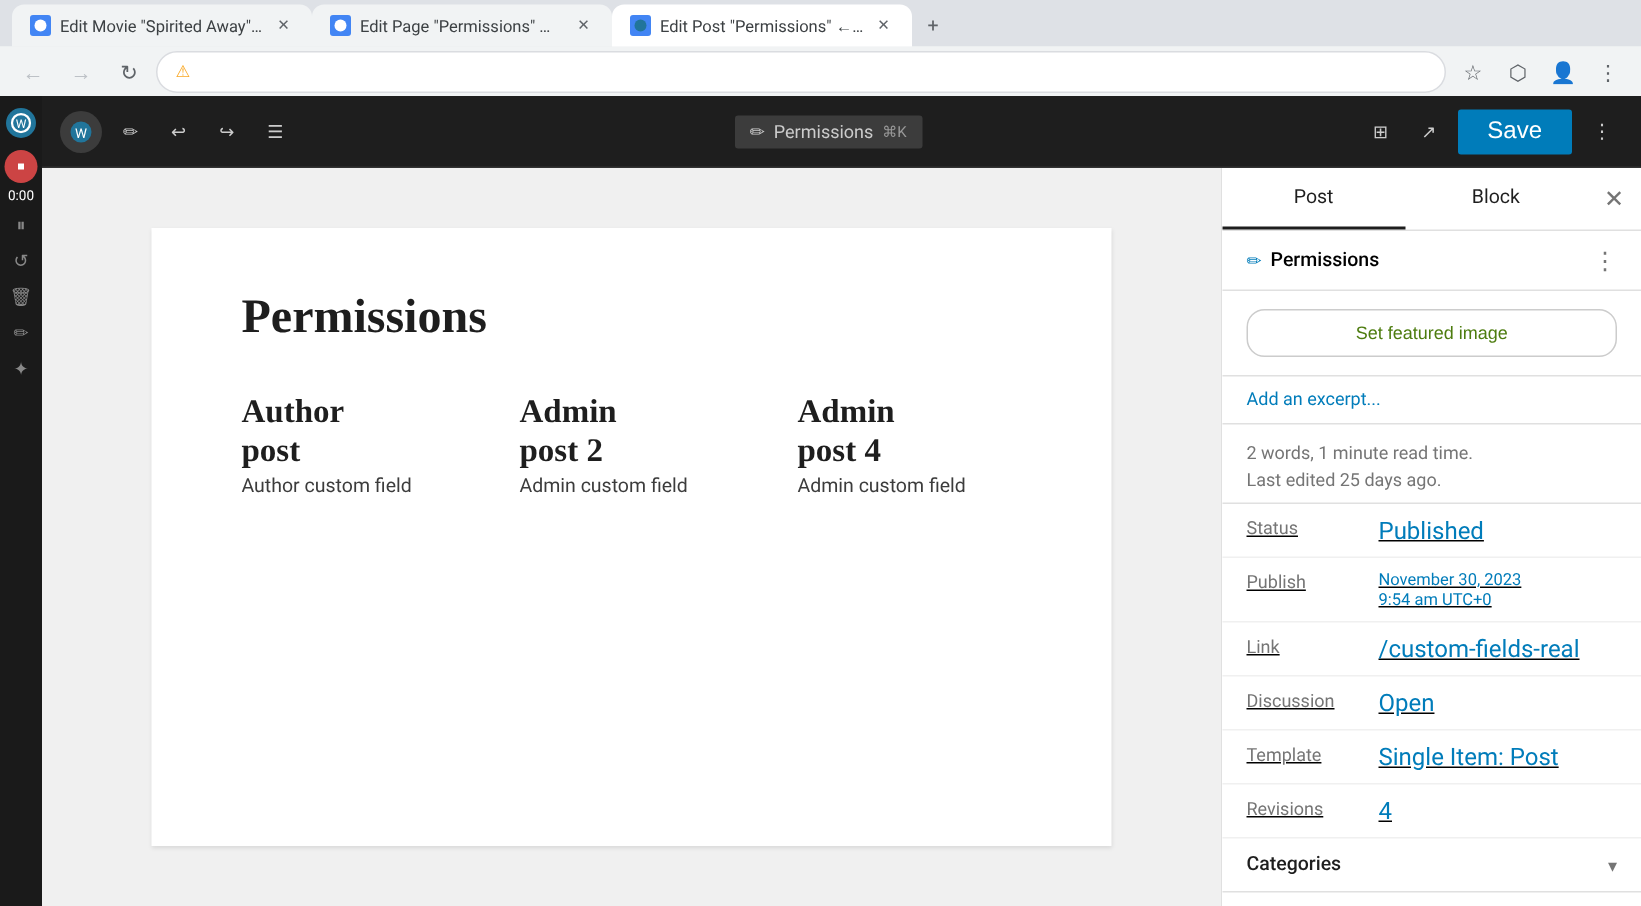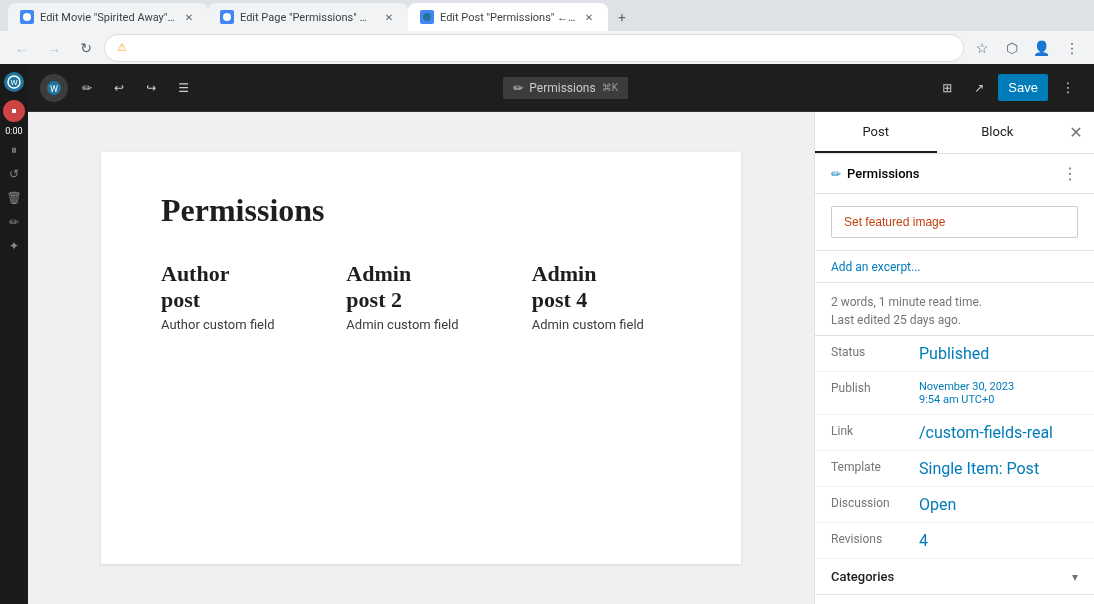--- a/index.html
+++ b/index.html
@@ -35,21 +35,21 @@
 
     
     .wp-editor { flex: 1; display: flex; flex-direction: column; background: #f0f0f0; }
     .wp-editor-topbar { height: 48px; background: #1e1e1e; display: flex; align-items: center; padding: 0 12px; gap: 8px; border-bottom: 1px solid #333; }
     .wp-topbar-left { display: flex; align-items: center; gap: 6px; }
     .wp-logo-small { width: 28px; height: 28px; background: #3c3c3c; border-radius: 50%; display: flex; align-items: center; justify-content: center; cursor: pointer; }
     .wp-topbar-btn { height: 28px; padding: 0 8px; background: transparent; border: none; border-radius: 2px; color: #ccc; font-size: 12px; cursor: pointer; display: flex; align-items: center; gap: 4px; }
     .wp-topbar-center { flex: 1; display: flex; justify-content: center; align-items: center; }
     .wp-page-tab { display: flex; align-items: center; gap: 6px; background: #3c3c3c; border-radius: 2px; padding: 4px 10px; font-size: 12px; color: #ccc; cursor: pointer; }
     .wp-topbar-right { display: flex; align-items: center; gap: 6px; }
-    .save-btn { background: #007cba; color: #fff; border: none; border-radius: 2px; padding: 6px 10px; font-size: 13px; cursor: pointer; font-weight: 500; }
+    .save-btn { background: #007cba; color: #fff; border: none; border-radius: 2px; padding: 6px 20px; font-size: 16px; cursor: pointer; font-weight: 500; }
     .settings-btn { width: 28px; height: 28px; background: transparent; border: none; color: #ccc; cursor: pointer; display: flex; align-items: center; justify-content: center; border-radius: 2px; }
 
     
     .editor-content-area { flex: 1; display: flex; overflow: hidden; }
     .editor-canvas { flex: 1; overflow-y: auto; background: #f0f0f0; display: flex; justify-content: center; padding: 40px 20px; }
     .editor-page { background: #fff; width: 640px; min-height: 400px; padding: 40px 60px; box-shadow: 0 1px 3px rgba(0,0,0,0.1); }
 
     .page-title { font-size: 32px; font-weight: 700; color: #1e1e1e; margin-bottom: 32px; font-family: Georgia, serif; }
 
     .content-columns { display: flex; gap: 36px; }
@@ -58,27 +58,27 @@
     .col-text { font-size: 13px; color: #3c3c3c; }
 
     
     .editor-sidebar { width: 280px; background: #fff; border-left: 1px solid #e0e0e0; display: flex; flex-direction: column; overflow-y: auto; }
     .sidebar-tabs { display: flex; border-bottom: 1px solid #e0e0e0; }
     .sidebar-tab { flex: 1; padding: 12px 0; text-align: center; font-size: 13px; color: #1e1e1e; cursor: pointer; border-bottom: 2px solid transparent; }
     .sidebar-tab.active { border-bottom-color: #1e1e1e; }
     .sidebar-close-btn { width: 36px; display: flex; align-items: center; justify-content: center; cursor: pointer; color: #757575; font-size: 16px; }
 
     .sidebar-section { padding: 12px 16px; border-bottom: 1px solid #e0e0e0; }
-    .sidebar-section-btn { width: 100%; padding: 8px 12px; background: #fff; border: 1px solid #ccc; border-radius: 2px; font-size: 12px; color: #c2410c; cursor: pointer; text-align: left; }
+    .sidebar-section-btn { width: 100%; padding: 8px 12px; background: #fff; border: 1px solid #ccc; border-radius: 12px; font-size: 12px; color: #4d7c0f; cursor: pointer; text-align: center; }
 
     .sidebar-link { color: #007cba; font-size: 12px; cursor: pointer; text-decoration: none; }
 
     .sidebar-meta { font-size: 12px; color: #757575; margin-top: 4px; }
 
-    .sidebar-row { display: flex; padding: 8px 16px; align-items: flex-start; gap: 8px; border-bottom: 1px solid #f0f0f0; }
+    .sidebar-row { display: flex; padding: 8px 16px; align-items: flex-start; gap: 8px; border-bottom: 1px solid #f0f0f0; text-decoration: underline; }
     .sidebar-row-label { width: 80px; font-size: 12px; color: #757575; flex-shrink: 0; padding-top: 1px; }
     .sidebar-row-value { flex: 1; font-size: 16px; color: #1e1e1e; }
     .status-published { color: #007cba; }
 
     .sidebar-collapsible { display: flex; padding: 10px 16px; align-items: center; justify-content: space-between; cursor: pointer; border-bottom: 1px solid #e0e0e0; }
     .sidebar-collapsible-label { font-size: 13px; font-weight: 500; color: #1e1e1e; }
     .sidebar-collapsible-icon { color: #757575; font-size: 12px; }
 
     .permissions-header { display: flex; align-items: center; justify-content: space-between; padding: 10px 16px; border-bottom: 1px solid #e0e0e0; }
     .permissions-label { display: flex; align-items: center; gap: 6px; font-size: 13px; font-weight: 500; }
@@ -261,27 +261,27 @@
           <span class="sidebar-row-label">Publish</span>
           <span class="sidebar-row-value" style="color:#007cba; font-size:11px;">November 30, 2023<br>9:54 am UTC+0</span>
         </div>
 
         <div class="sidebar-row">
           <span class="sidebar-row-label">Link</span>
           <span class="sidebar-row-value" style="color:#007cba;">/custom-fields-real</span>
         </div>
 
         <div class="sidebar-row">
+          <span class="sidebar-row-label">Discussion</span>
+          <span class="sidebar-row-value" style="color:#007cba;">Open</span>
+        </div>
+
+        <div class="sidebar-row">
           <span class="sidebar-row-label">Template</span>
           <span class="sidebar-row-value" style="color:#007cba;">Single Item: Post</span>
-        </div>
-
-        <div class="sidebar-row">
-          <span class="sidebar-row-label">Discussion</span>
-          <span class="sidebar-row-value" style="color:#007cba;">Open</span>
         </div>
 
         <div class="sidebar-row">
           <span class="sidebar-row-label">Revisions</span>
           <span class="sidebar-row-value" style="color:#007cba;">4</span>
         </div>
 
         <div class="sidebar-collapsible">
           <span class="sidebar-collapsible-label">Categories</span>
           <span class="sidebar-collapsible-icon">▾</span>

